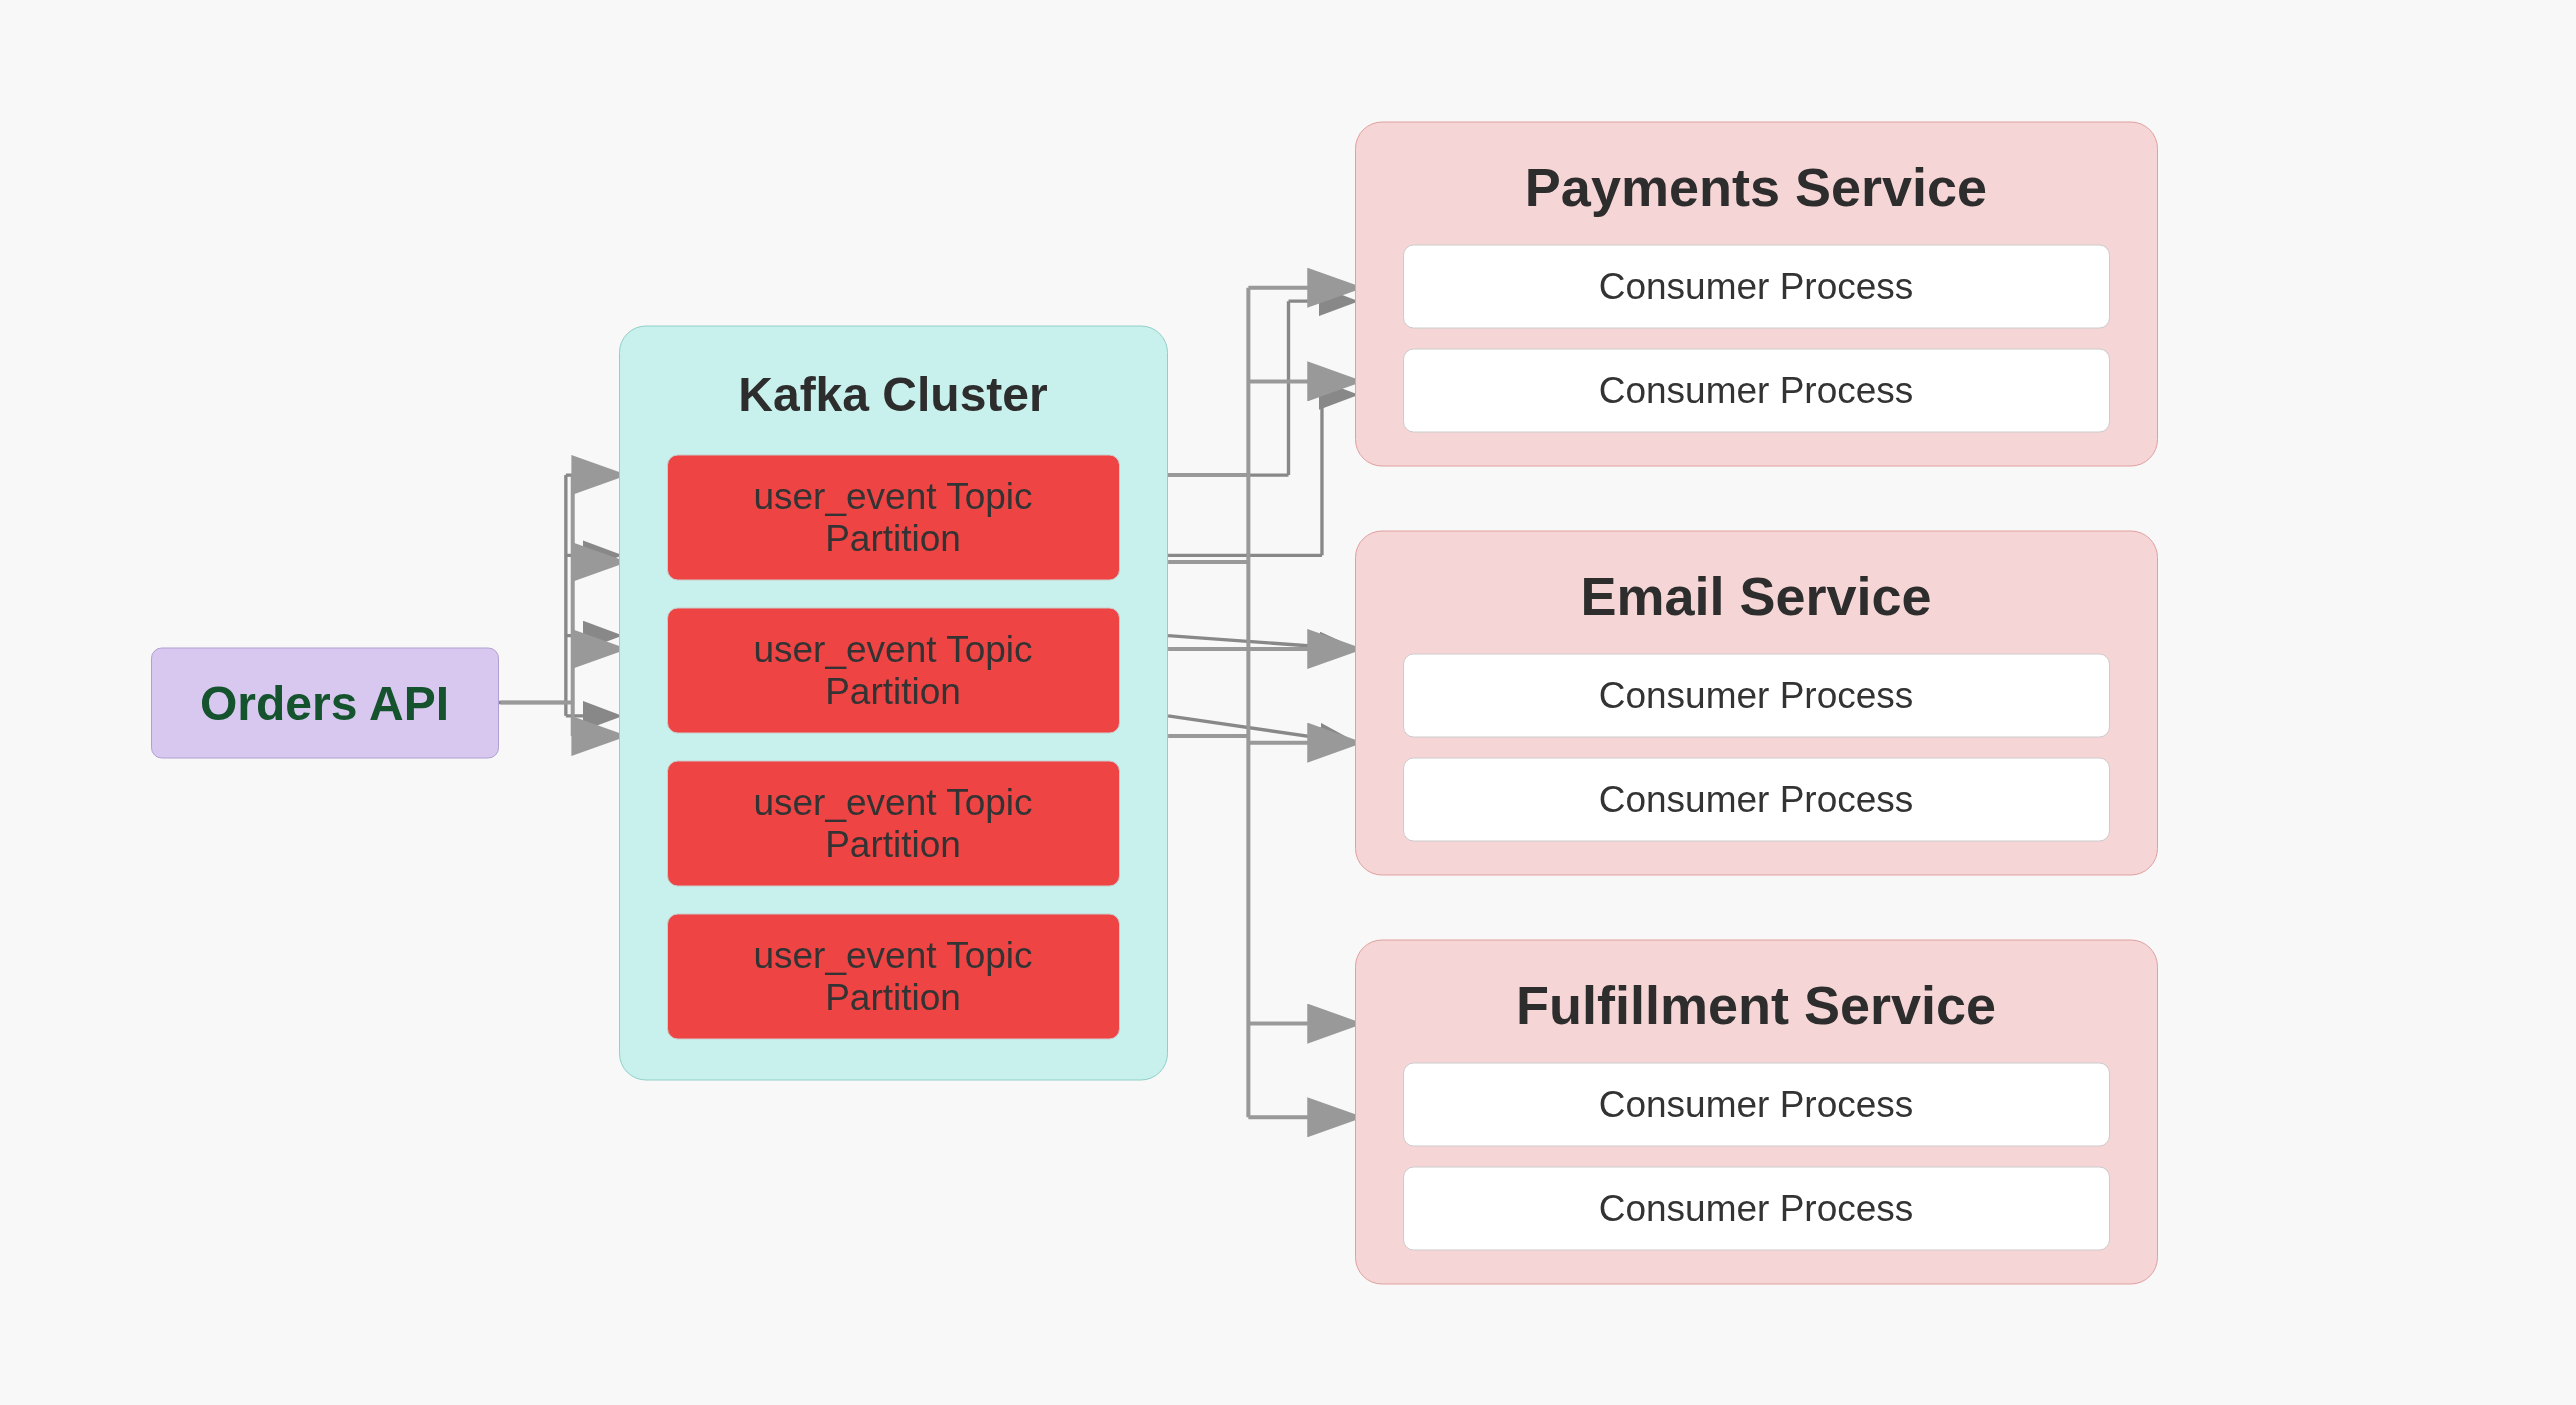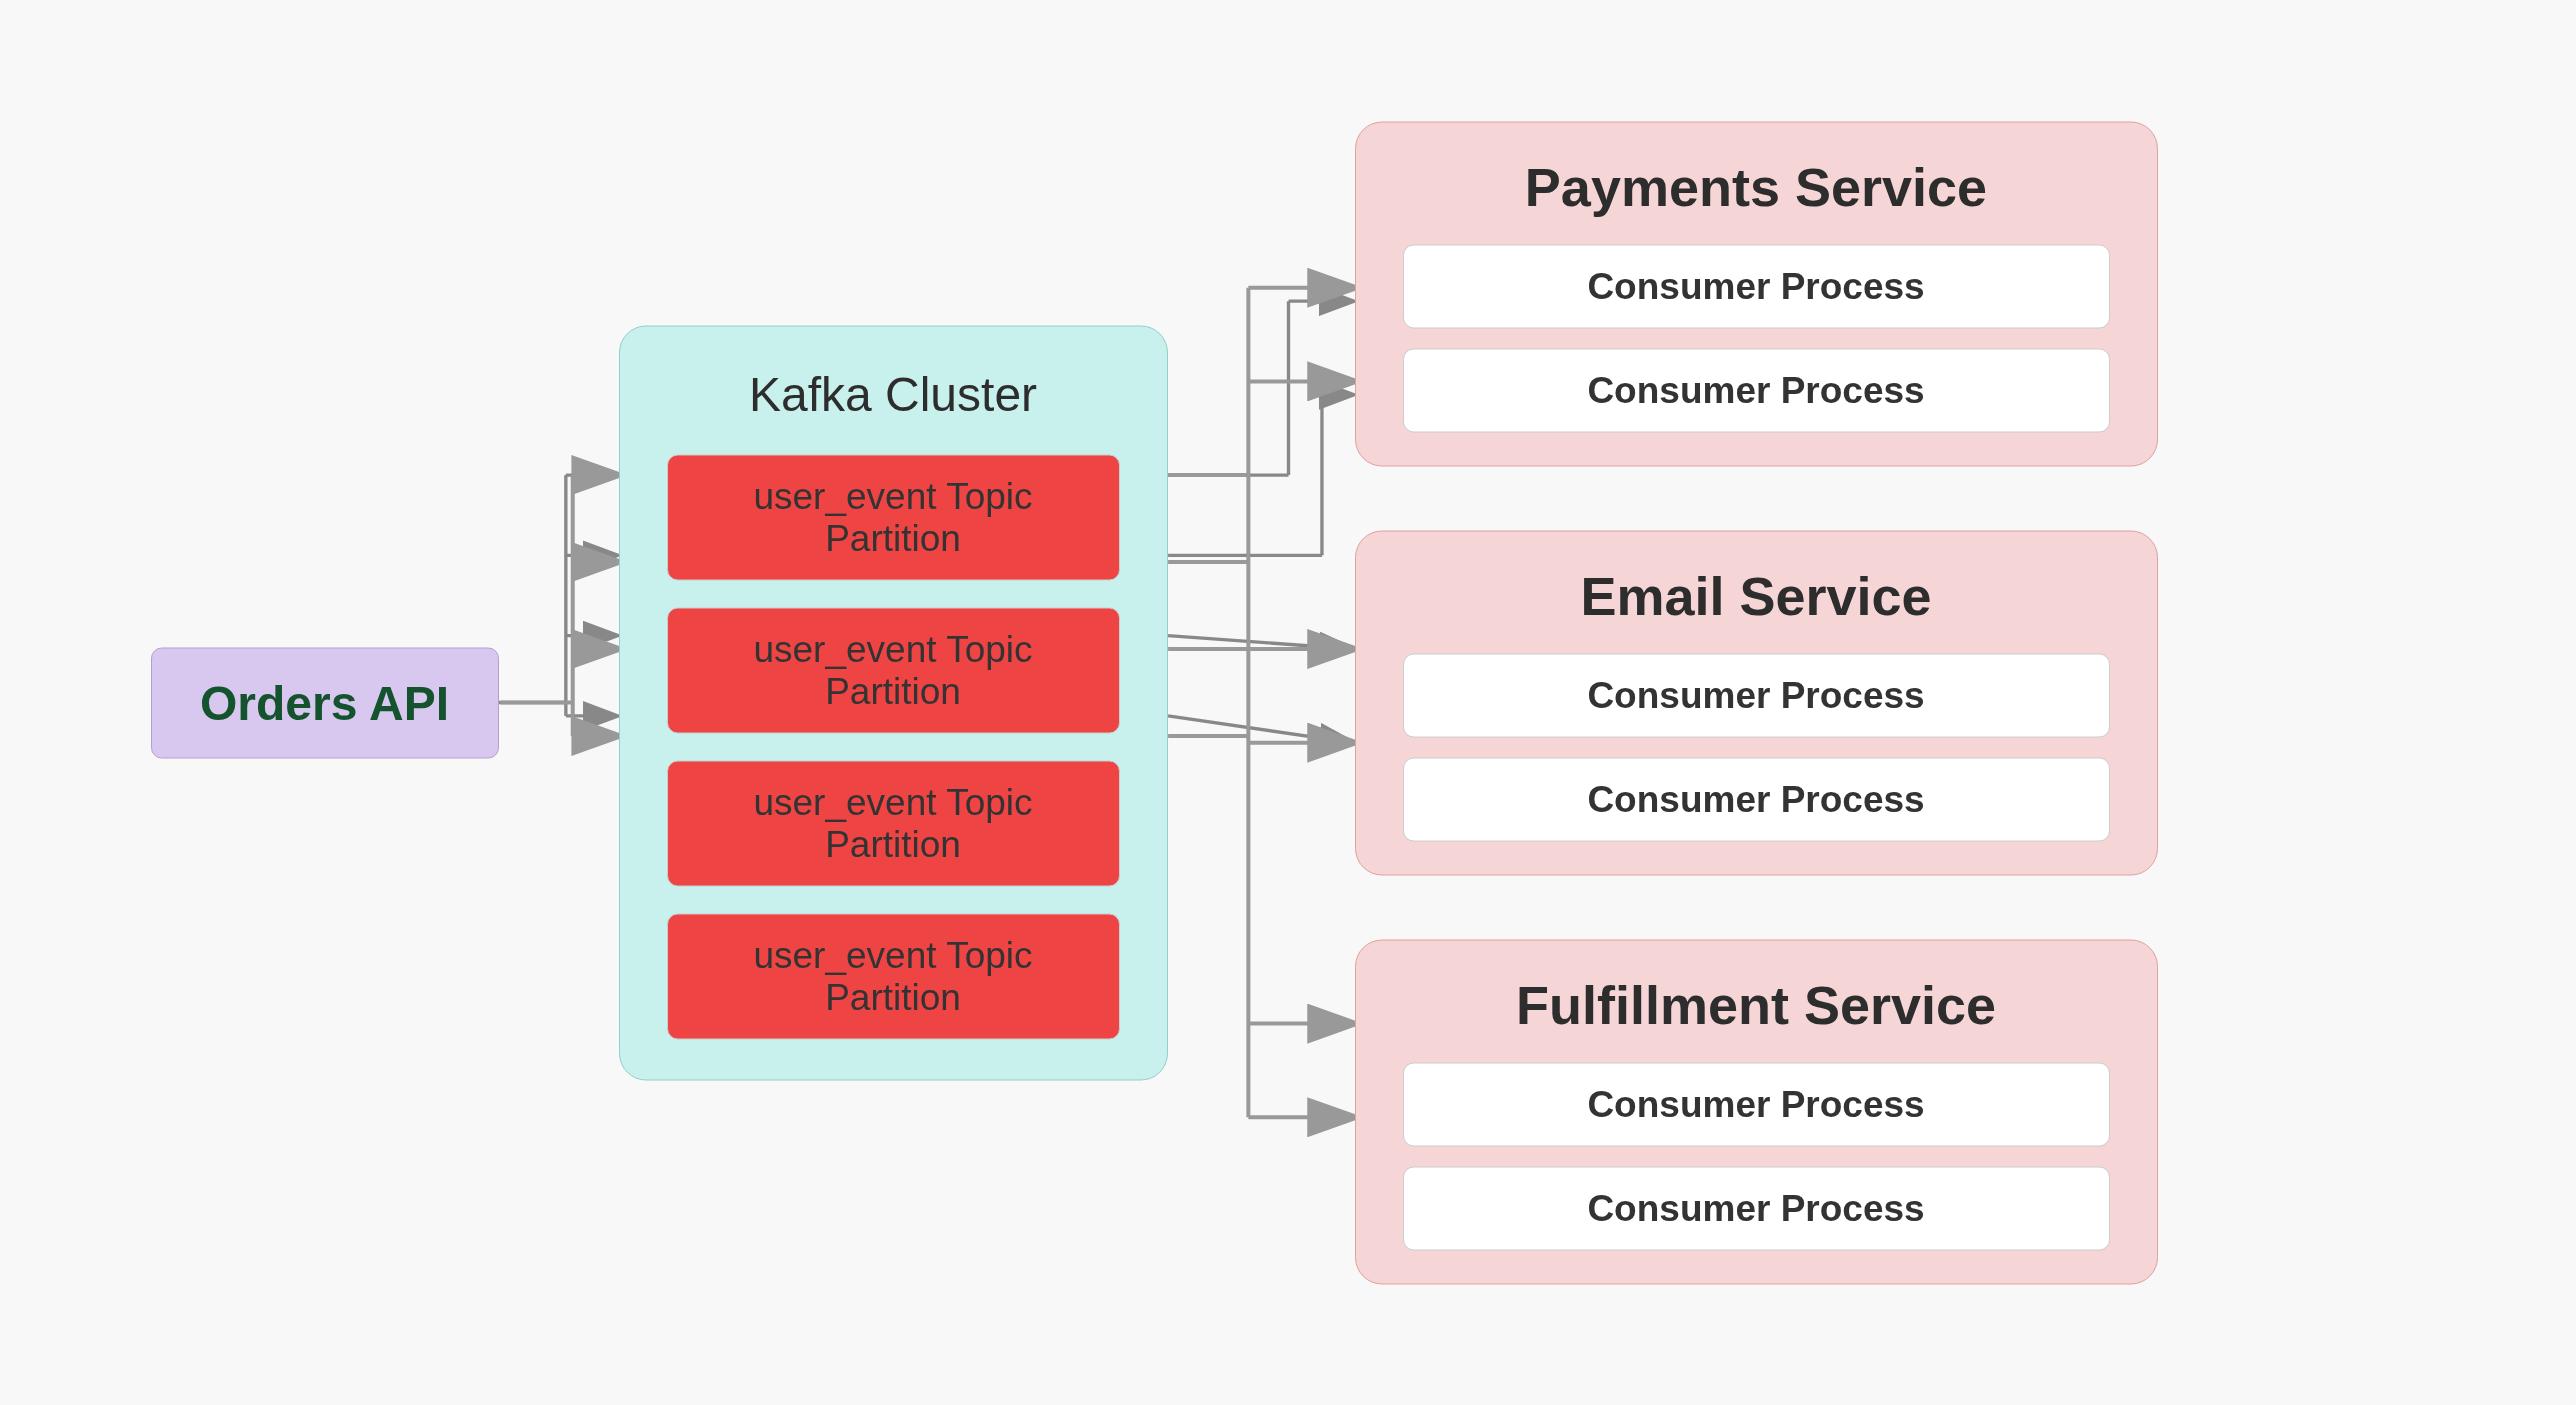--- a/index.html
+++ b/index.html
@@ -58,21 +58,21 @@
       border-radius: 27px;
       padding: 40px 47px;
       position: absolute;
       left: 468px;
       top: 50%;
       transform: translateY(-50%);
       width: 549px;
     }
     .kafka-cluster-title {
       font-size: 48px;
-      font-weight: normal;
+      font-weight: bold;
       color: #2d2d2d;
       text-align: center;
       margin-bottom: 33px;
     }
     .kafka-partitions {
       display: flex;
       flex-direction: column;
       gap: 27px;
     }
     .partition-box {
@@ -117,21 +117,21 @@
       gap: 20px;
     }
     .consumer-box {
       background: white;
       border: 1.3px solid #ccc;
       border-radius: 10.7px;
       padding: 20px 27px;
       font-size: 37px;
       color: #333;
       text-align: center;
-      font-weight: 700;
+      font-weight: 400;
     }
   </style>
 </head>
 <body>
 
 <div class="diagram">
 
   <svg class="connectors" viewBox="0 0 3400 1900" preserveAspectRatio="none" style="position:absolute;top:0;left:0;width:2275px;height:1271px;">
     <defs>
       <marker id="arrowhead" markerWidth="12" markerHeight="9" refX="10" refY="4.5" orient="auto">

